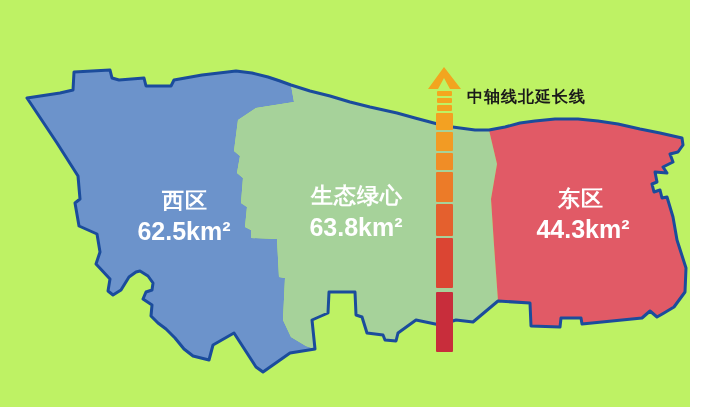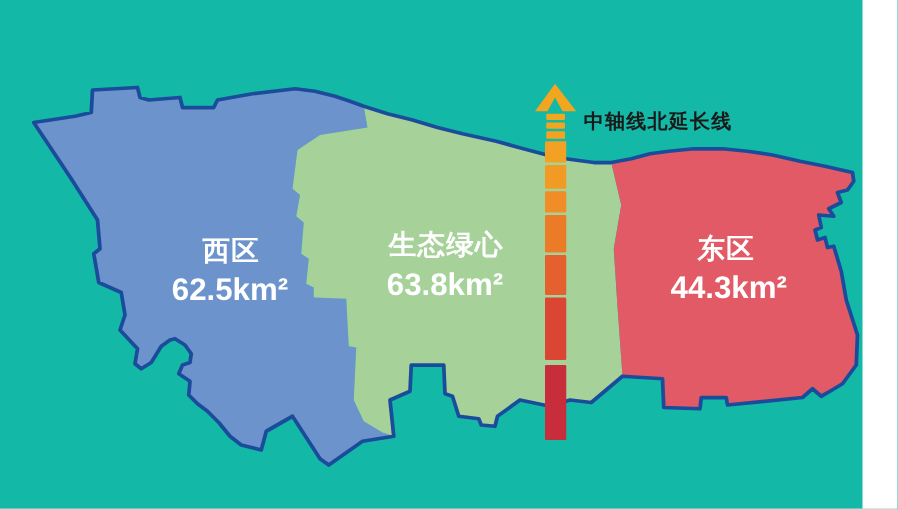--- a/index.html
+++ b/index.html
@@ -1,20 +1,20 @@
 <!DOCTYPE html>
 <html><head>
 <meta charset="utf-8">
 <style>
   html,body{margin:0;padding:0;}
   body{
     width:718px;height:407px;background:#ffffff;overflow:hidden;
     font-family:"Liberation Sans",sans-serif;
   }
-  .stage{position:relative;width:690px;height:407px;background:#14b8a6;}
+  .stage{position:relative;width:690px;height:407px;background:#bef264;}
   svg{display:block;}
   .region-name{
     font-family:"Liberation Sans",sans-serif;
     font-size:22px;font-weight:bold;text-anchor:middle;letter-spacing:1px;
   }
   .region-area{
     font-family:"Liberation Sans",sans-serif;
     font-size:25px;font-weight:bold;text-anchor:middle;
   }
   .axis-label{

